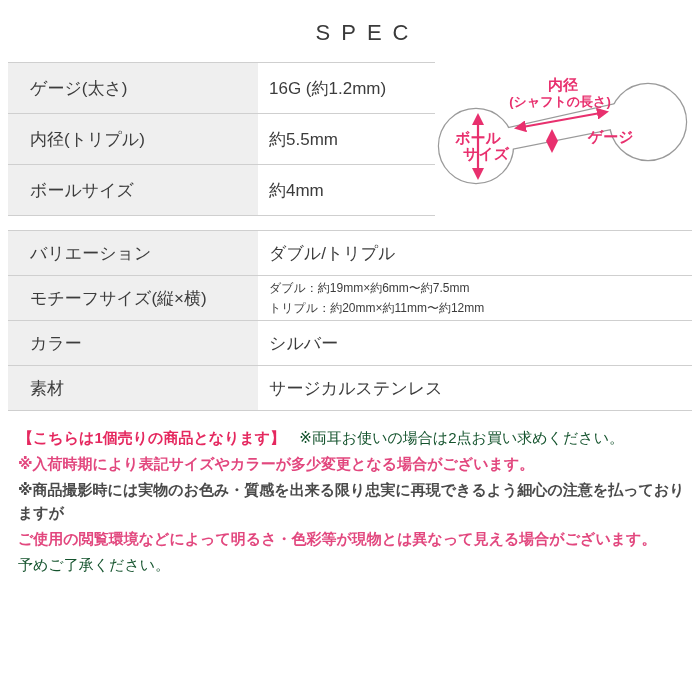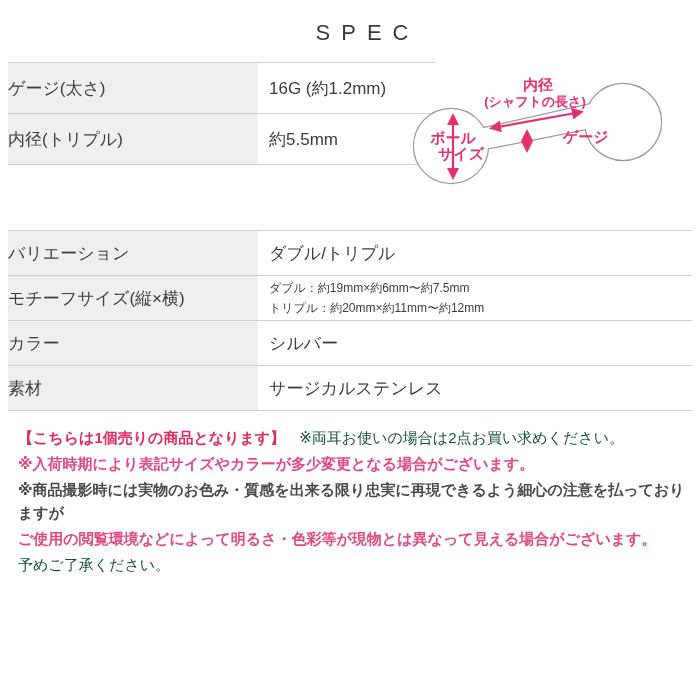--- a/index.html
+++ b/index.html
@@ -27,30 +27,30 @@
   .spec-row{
     display:flex;align-items:stretch;
     border-bottom:1px solid #cfcfcf;
   }
   .spec-table-1 .spec-row{height:50px;}
   .spec-table-2 .spec-row{height:44px;}
   .spec-label{
     width:250px;flex:0 0 250px;
     background:#efefef;
     display:flex;align-items:center;
-    box-sizing:border-box;
+    padding-left:22px;box-sizing:border-box;
   }
   .spec-value{
     flex:1;
     display:flex;flex-direction:column;justify-content:center;
     padding-left:11px;
   }
   .spec-value .vline{line-height:20px;}
   .diagram{
-    position:absolute;left:408px;top:68px;width:264px;height:140px;
+    position:absolute;left:433px;top:68px;width:264px;height:140px;
   }
   .notes{
     position:absolute;left:18px;top:426px;width:670px;
     font-size:15px;line-height:23px;
   }
   .note-line{margin:0 0 3px 0;}
   .note-red{color:#e5285f;font-weight:bold;}
   .note-pink{color:#e2477e;font-weight:bold;}
   .note-dark{color:#14532d;}
   .note-dark-bold{color:#4a4a4a;font-weight:bold;}
@@ -64,20 +64,24 @@
   <div class="spec-title">SPEC</div>
 
   <div class="spec-table spec-table-1">
     <div class="spec-row">
       <div class="spec-label">ゲージ(太さ)</div>
       <div class="spec-value">16G (約1.2mm)</div>
     </div>
     <div class="spec-row">
       <div class="spec-label">内径(トリプル)</div>
       <div class="spec-value">約5.5mm</div>
+    </div>
+    <div class="spec-row">
+      <div class="spec-label">ボールサイズ</div>
+      <div class="spec-value">約4mm</div>
     </div>
   </div>
 
   <div class="diagram">
     <svg width="264" height="140" viewBox="433 68 264 140" xmlns="http://www.w3.org/2000/svg">
       <defs>
         <marker id="ah" viewBox="0 0 10 10" refX="7.5" refY="5" markerWidth="5.5" markerHeight="5.5" orient="auto-start-reverse">
           <path d="M0,0 L10,5 L0,10 z" fill="#e8306e"></path>
         </marker>
       </defs>

